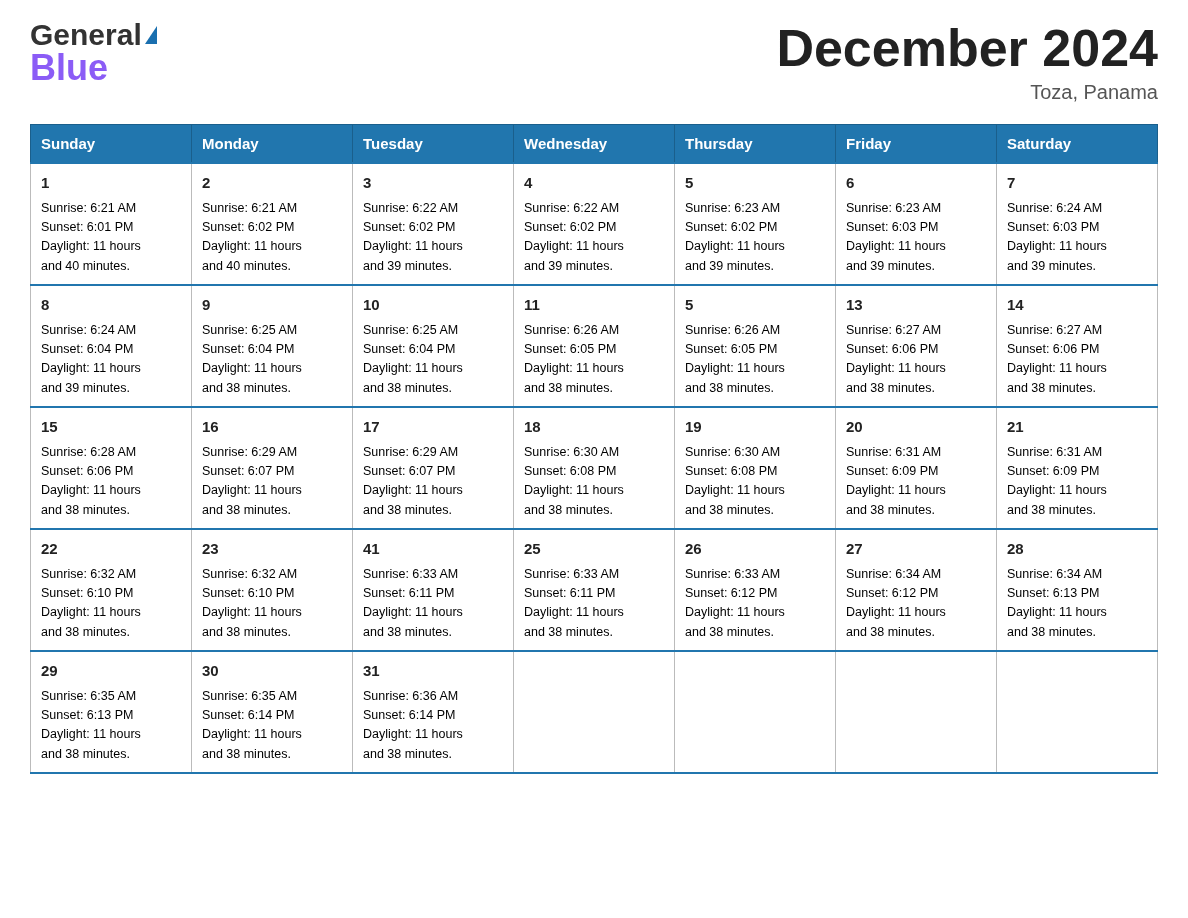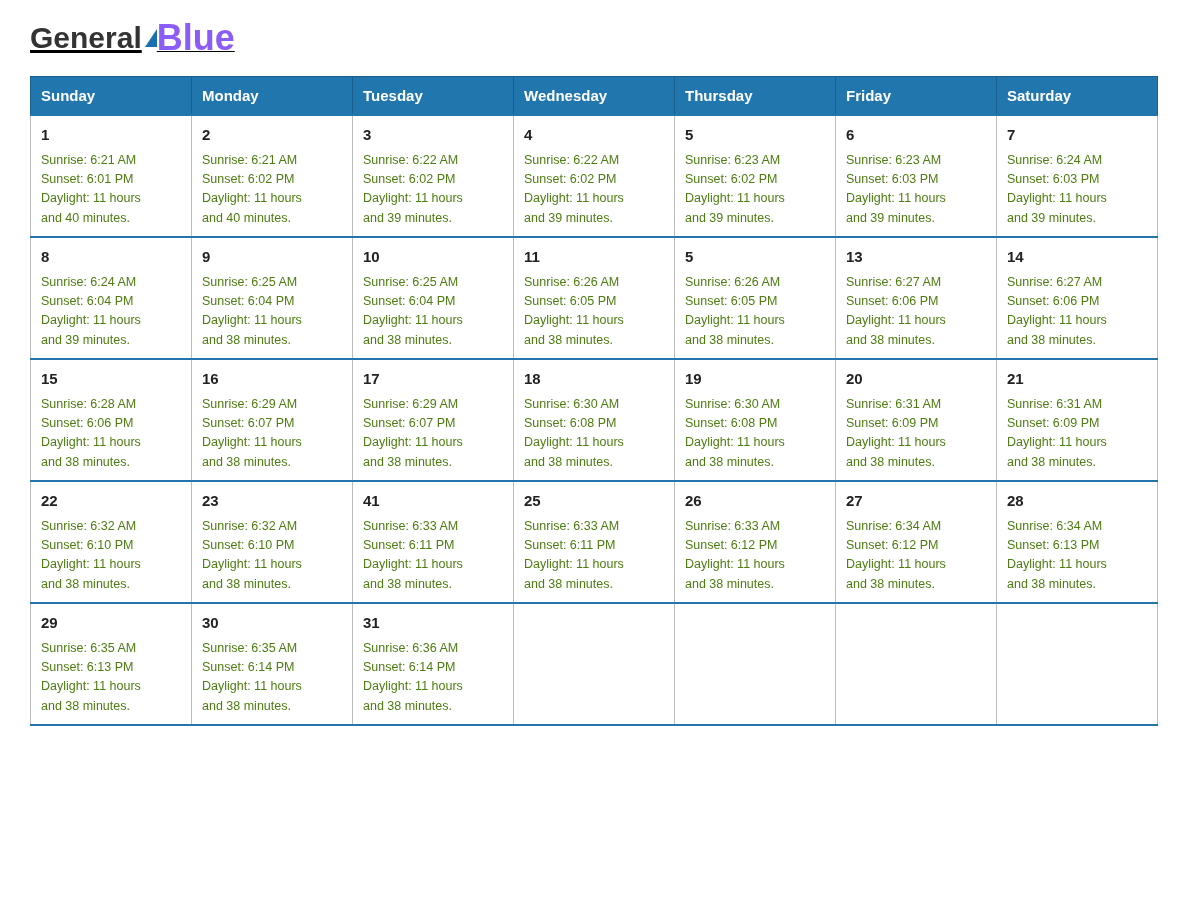--- a/index.html
+++ b/index.html
@@ -65,35 +65,34 @@
     }
     .day-number {
       font-size: 15px;
       font-weight: bold;
       color: #222;
       display: block;
       margin-bottom: 4px;
     }
     .day-info {
       font-size: 12.5px;
-      color: #4d7c0f;
+      color: #000000;
       line-height: 1.55;
     }
     .empty-cell {
       background: #fff;
     }
     tr {
       border-bottom: 2px solid #2176ae;
       border-radius: 14px;
     }
     .logo-img-area {
       display: flex;
-      flex-direction: row;
+      flex-direction: column;
       line-height: 1;
-      text-decoration: underline;
     }
     .triangle {
       width: 0;
       height: 0;
       border-left: 12px solid transparent;
       border-bottom: 18px solid #1a6faf;
       display: inline-block;
       vertical-align: middle;
       margin-left: 3px;
     }
@@ -106,20 +105,24 @@
     <div class="logo-img-area">
       <div class="logo-text-row">
         <span style="font-size:30px;font-weight:bold;color:#333;">General</span>
         <span class="triangle"></span>
       </div>
       <div>
         <span style="font-size:36px;font-weight:bold;color:#8b5cf6;">Blue</span>
       </div>
     </div>
   </div>
+  <div class="title-section">
+    <div class="month-title">December 2024</div>
+    <div class="location">Toza, Panama</div>
+  </div>
 </div>
 
 <table class="calendar-table">
   <thead>
     <tr>
     <th>Sunday</th>
         <th>Monday</th>
         <th>Tuesday</th>
         <th>Wednesday</th>
         <th>Thursday</th>

